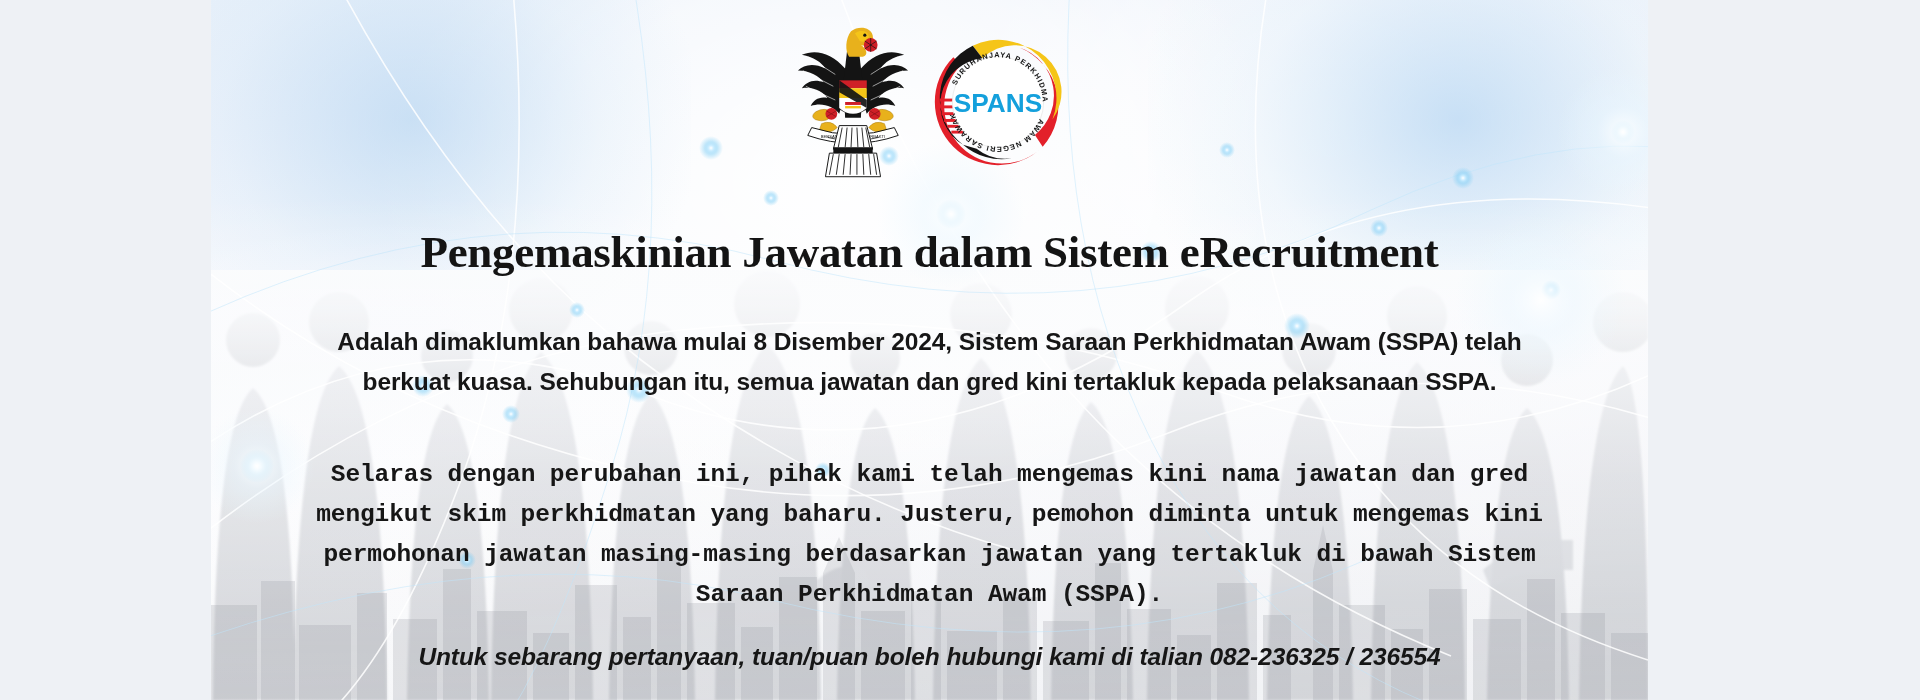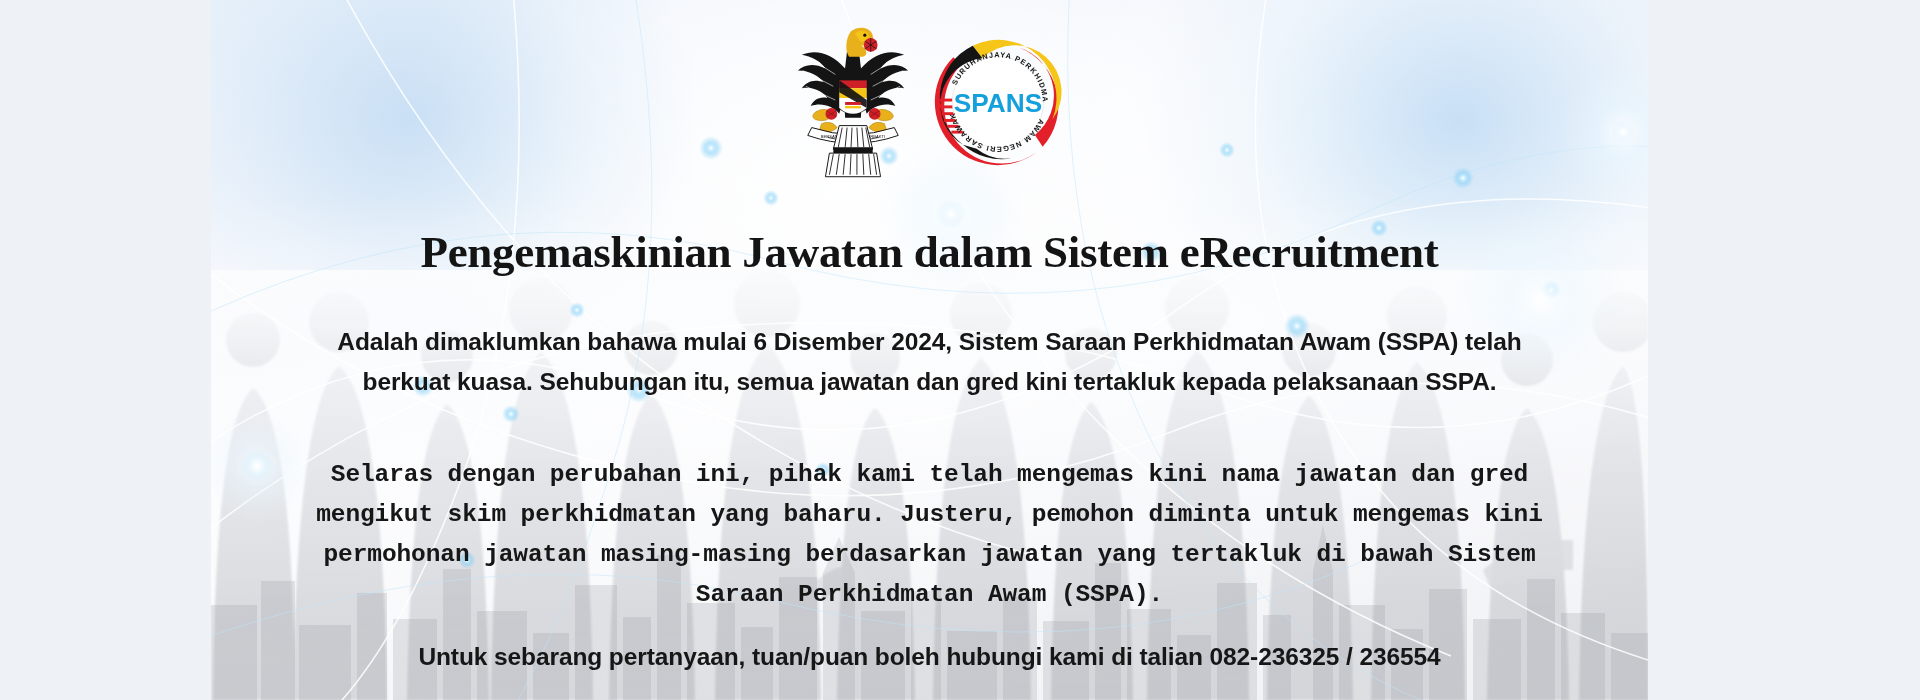--- a/index.html
+++ b/index.html
@@ -57,21 +57,21 @@
     font-size:45px; font-weight:700; letter-spacing:-.3px;
     color:#141414; line-height:1.1;font-family:Liberation Serif, serif;
   }
   .para{
     position:absolute; left:90px; width:1257px;
     font-size:24.5px; font-weight:700; color:#161616;
     line-height:40px; letter-spacing:-.1px;
   }
   .p1{ top:322px; }
   .p2{ top:455px;font-family:Liberation Mono, monospace; }
-  .p3{ top:637px; font-size:24.5px; }
+  .p3{ top:637px; font-size:24.5px;font-style:italic; }
 </style>
 </head>
 <body>
 
 <div id="page">
 
   <div class="banner">
 
     <div class="tint-l"></div>
     <div class="tint-r"></div>
@@ -371,19 +371,19 @@
         <text font-size="7.6" font-weight="700" fill="#141414" font-family="'Liberation Sans',sans-serif" letter-spacing="1.1">
           <textPath href="#arcBot" startOffset="12%">AWAM NEGERI SARAWAK</textPath>
         </text>
 
         <text x="70" y="80" text-anchor="middle" font-size="27" font-weight="700" fill="#14a0dc" font-family="'Liberation Sans',sans-serif">SPANS</text>
       </svg>
     </div>
 
     <div class="content">
       <div class="title">Pengemaskinian Jawatan dalam Sistem eRecruitment</div>
-      <div class="para p1">Adalah dimaklumkan bahawa mulai 6 Disember 2024, Sistem Saraan Perkhidmatan Awam (SSPA) telah berkuat kuasa. Sehubungan itu, semua jawatan dan gred kini tertakluk kepada pelaksanaan SSPA.</div>
+      <div class="para p1">Adalah dimaklumkan bahawa mulai 8 Disember 2024, Sistem Saraan Perkhidmatan Awam (SSPA) telah berkuat kuasa. Sehubungan itu, semua jawatan dan gred kini tertakluk kepada pelaksanaan SSPA.</div>
       <div class="para p2">Selaras dengan perubahan ini, pihak kami telah mengemas kini nama jawatan dan gred mengikut skim perkhidmatan yang baharu. Justeru, pemohon diminta untuk mengemas kini permohonan jawatan masing-masing berdasarkan jawatan yang tertakluk di bawah Sistem Saraan Perkhidmatan Awam (SSPA).</div>
       <div class="para p3">Untuk sebarang pertanyaan, tuan/puan boleh hubungi kami di talian 082-236325 / 236554</div>
     </div>
 
   </div>
 </div>
 
 </body></html>

